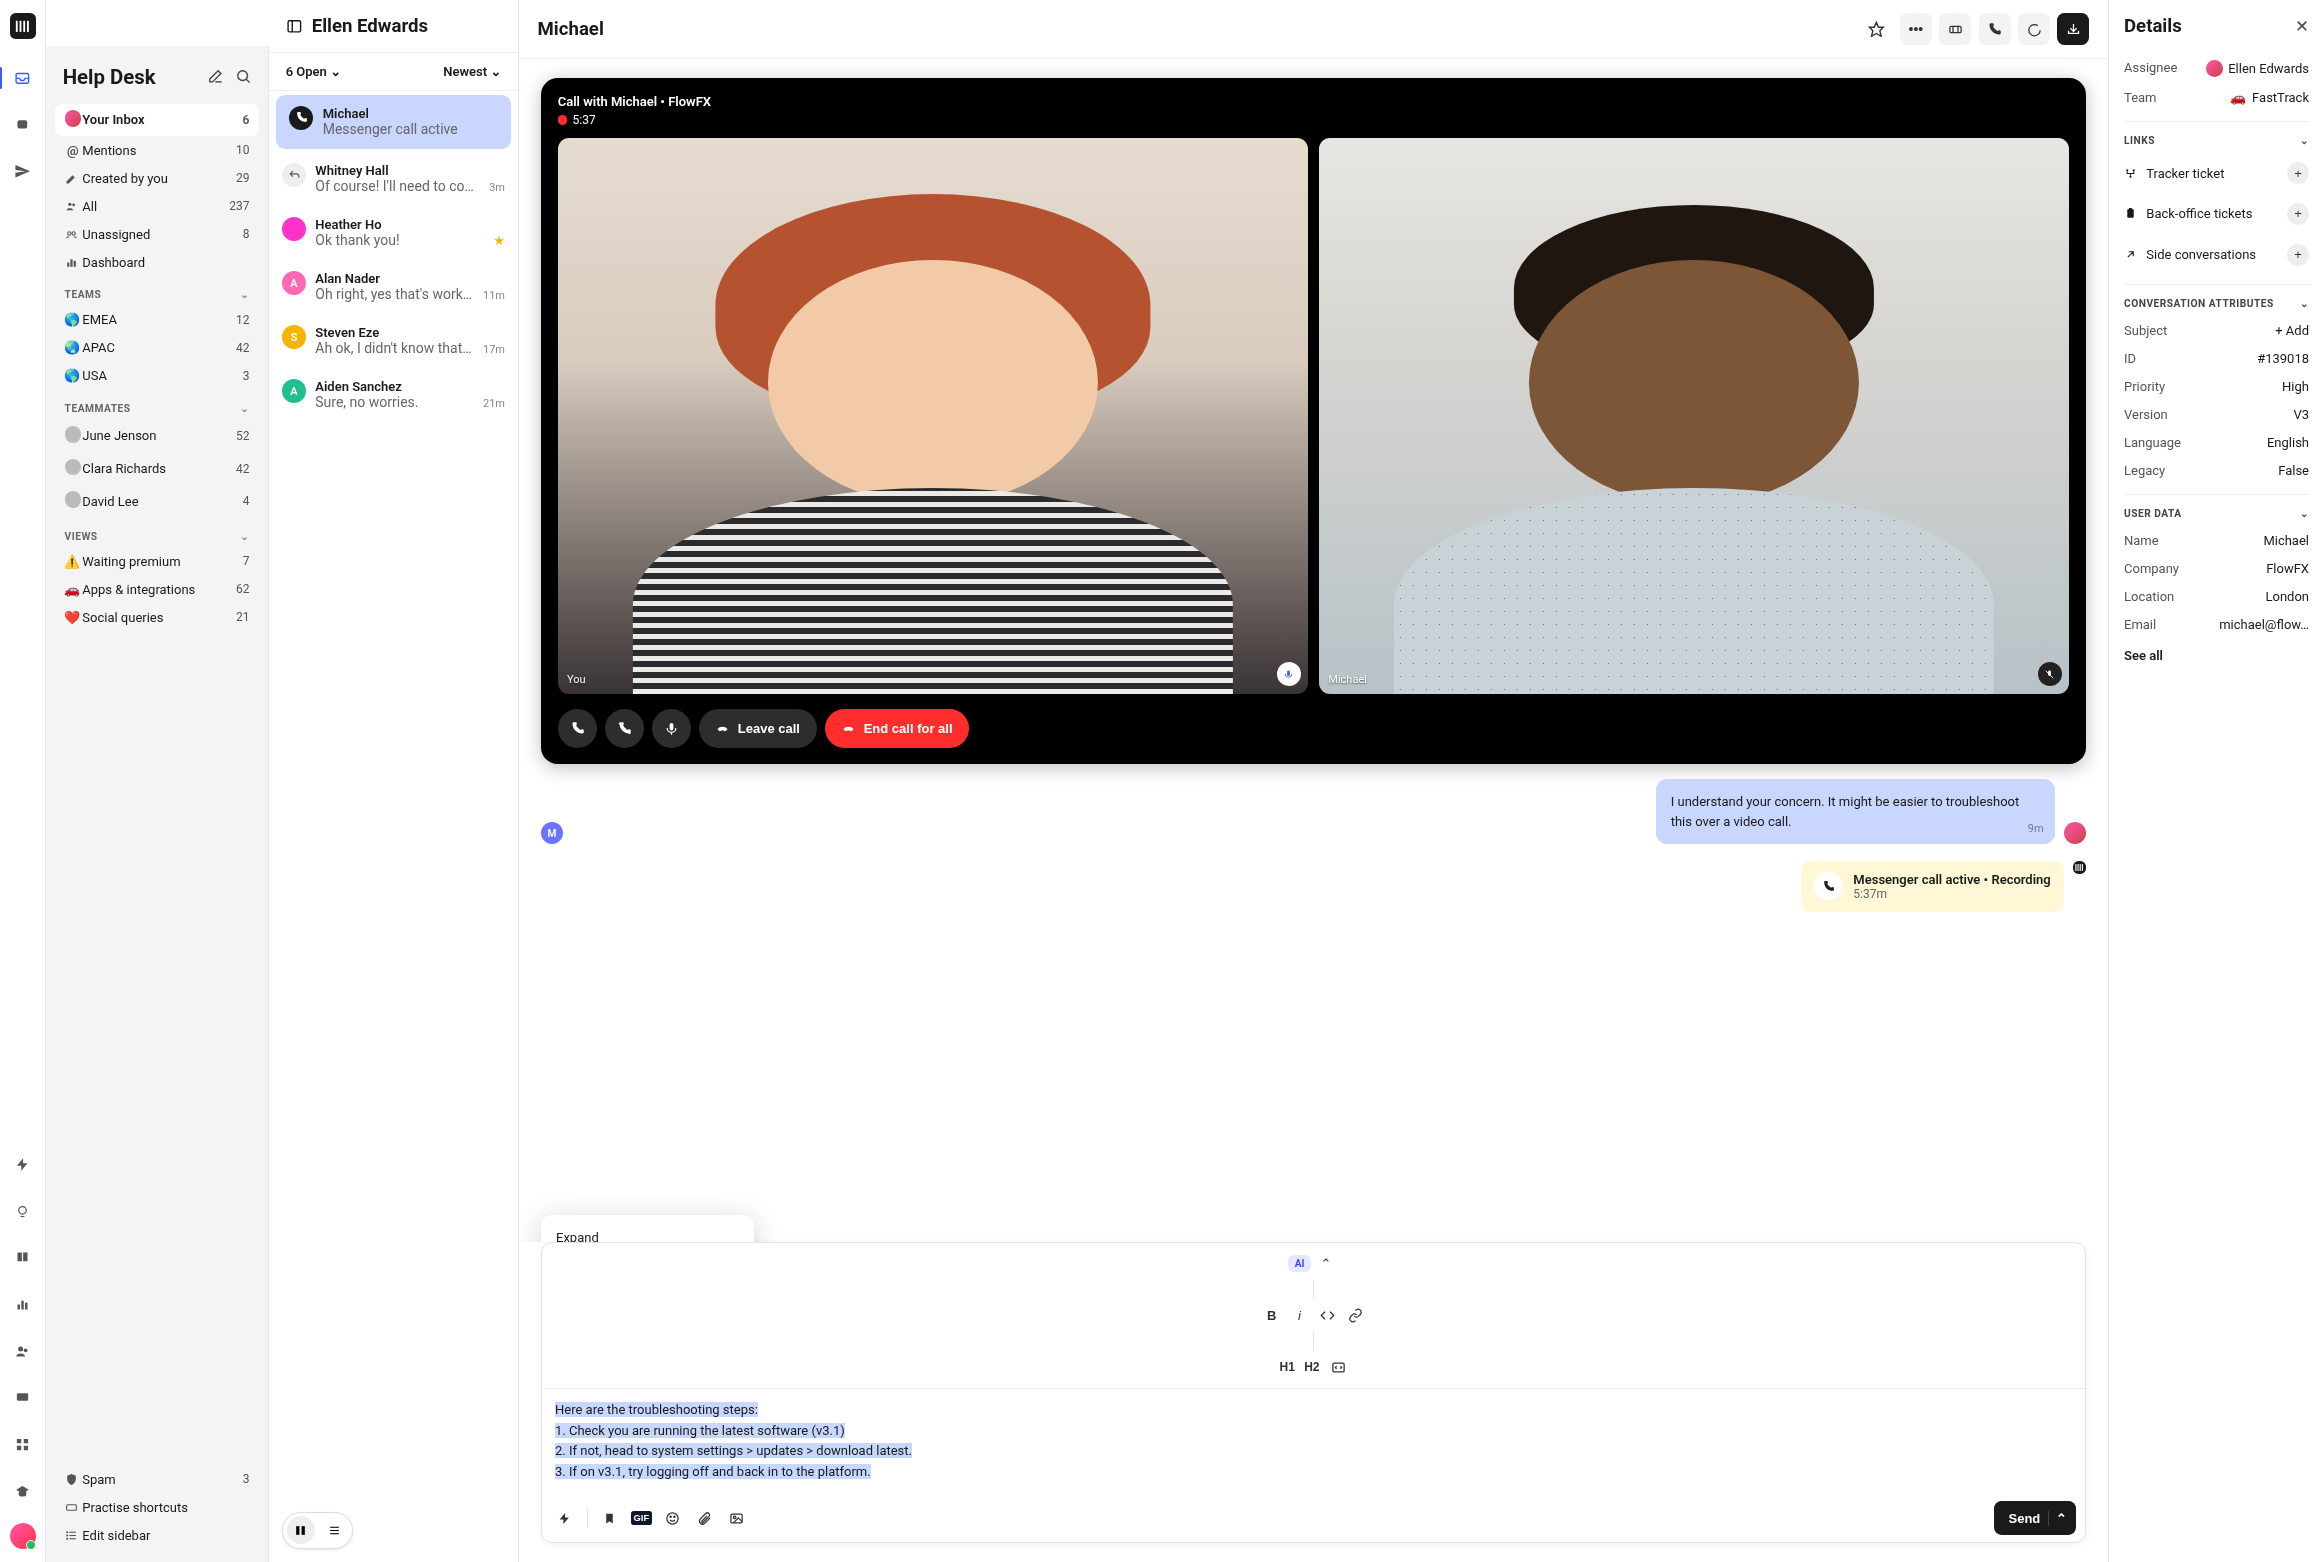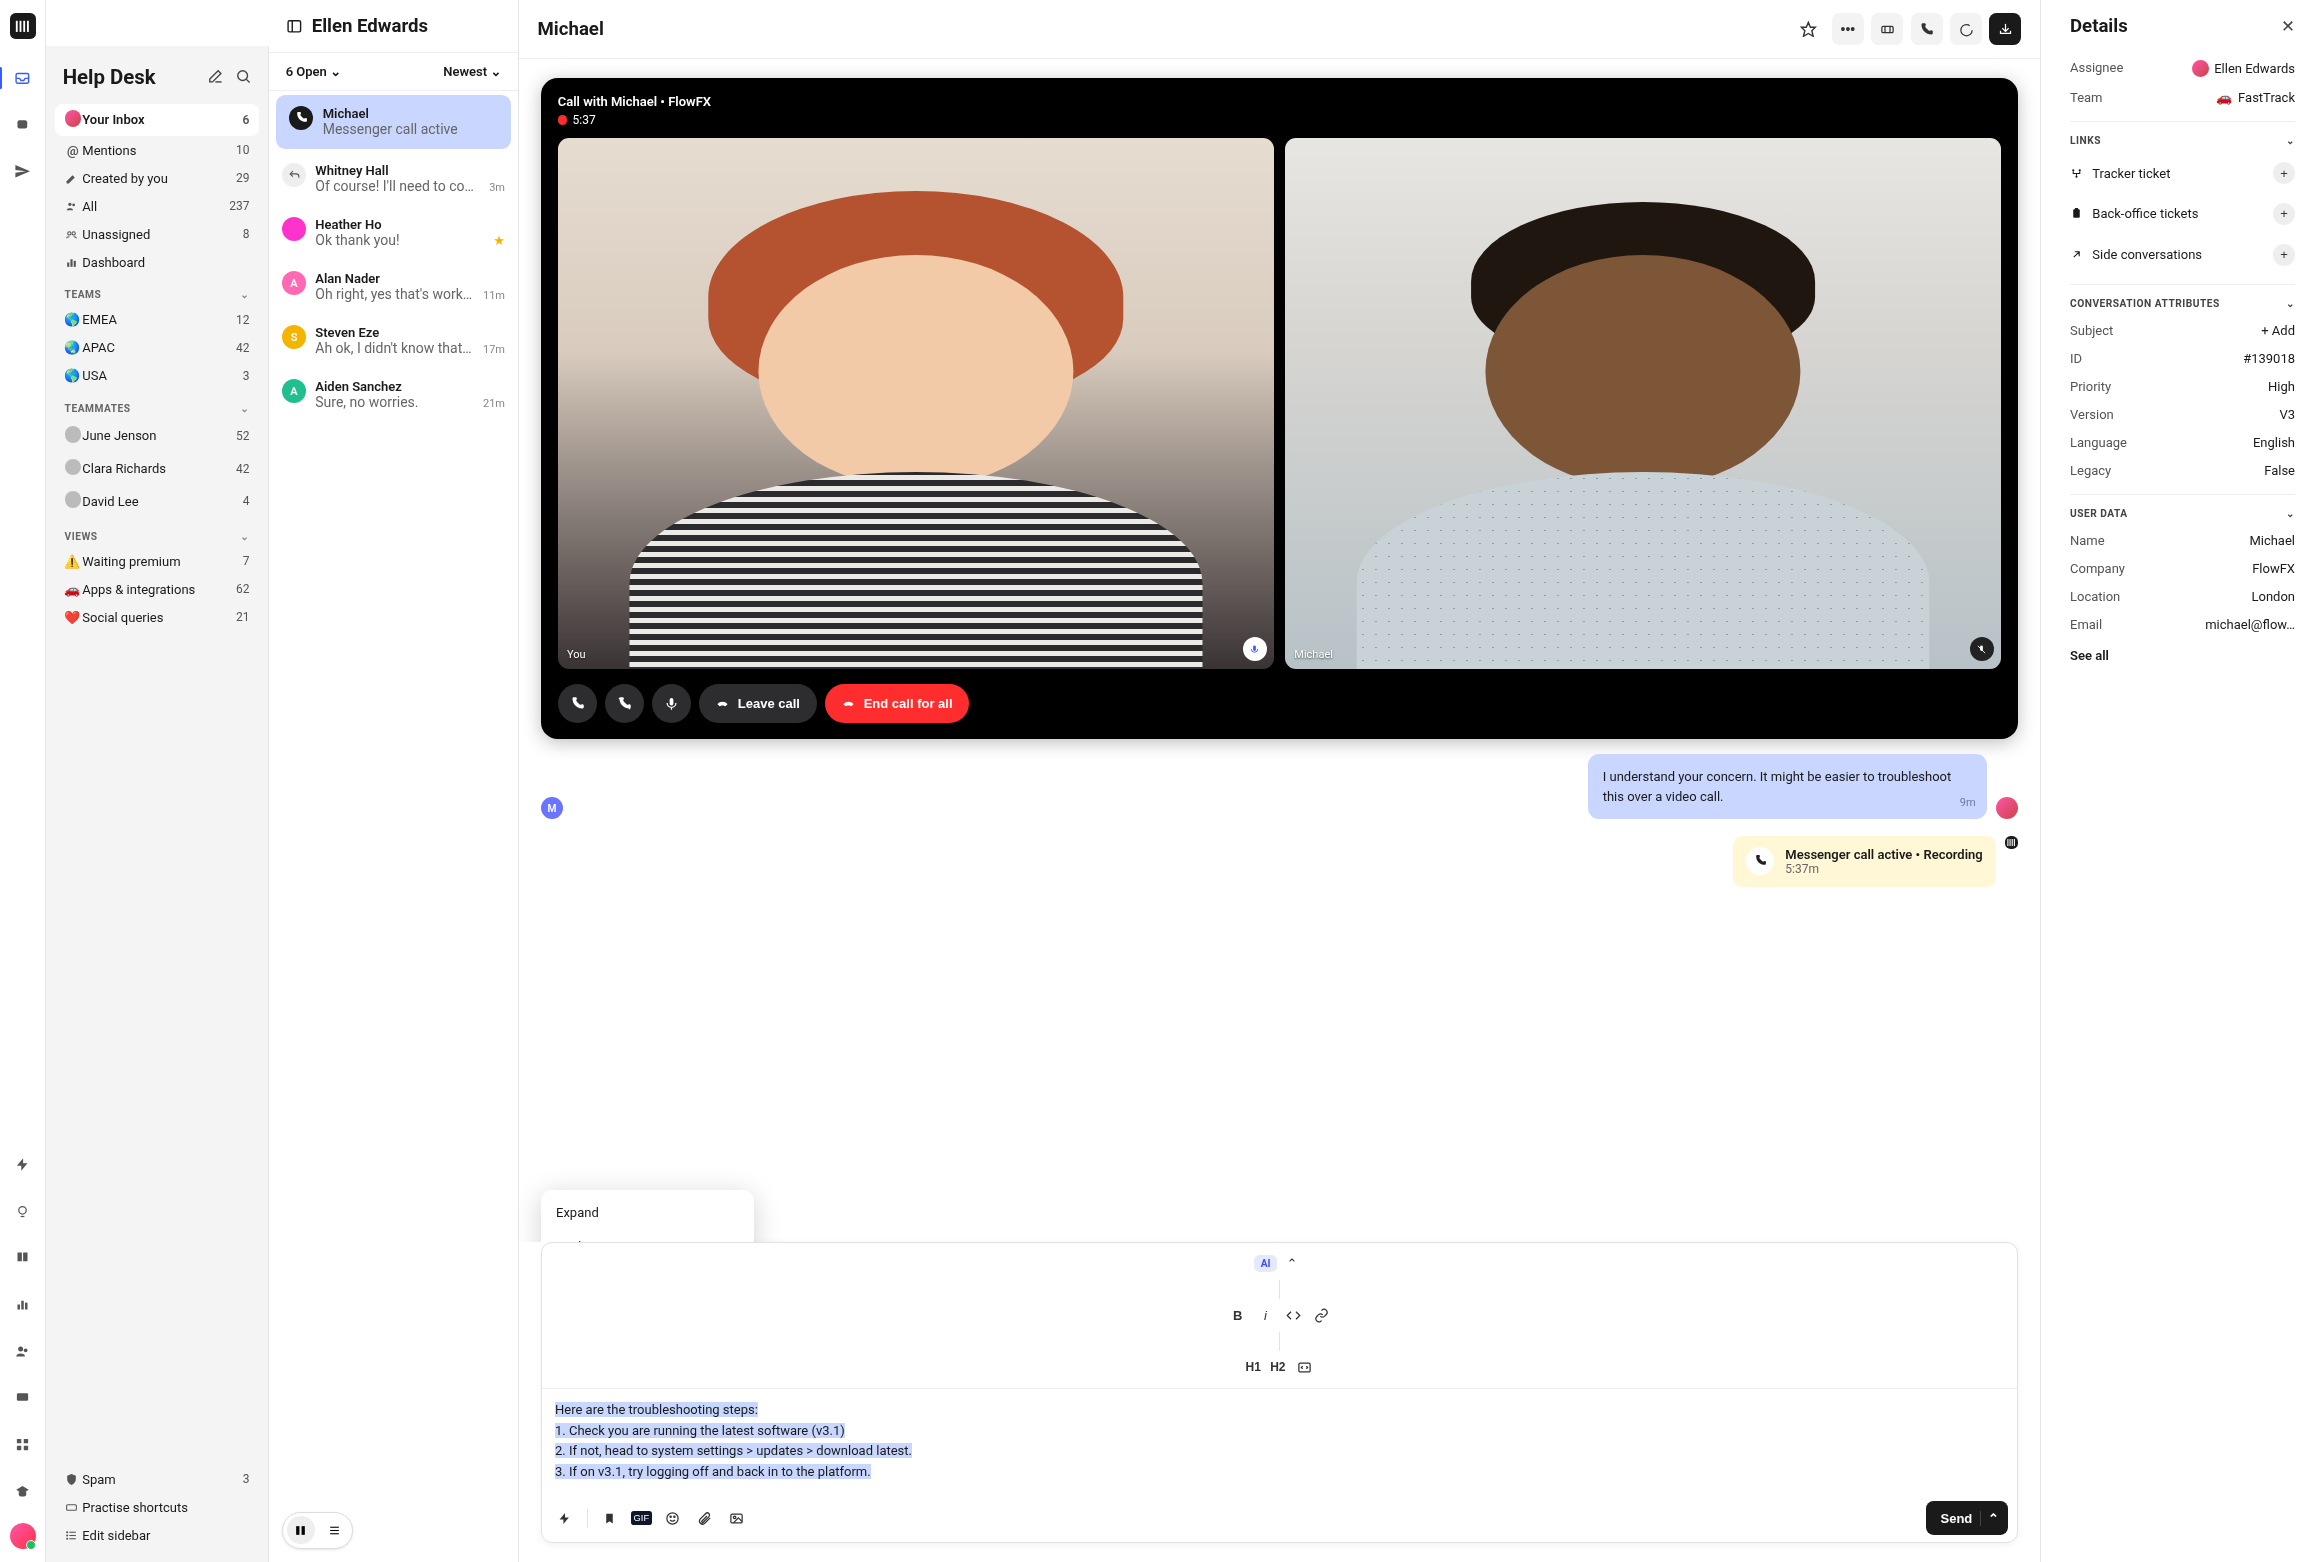--- a/index.html
+++ b/index.html
@@ -99,21 +99,21 @@
 .ai-chip { background: #e4e9ff; color: #3b4dff; border-radius: 5.6px; padding: 2.8px 6.5px; font-size: 10.2px; font-weight: 700; display: flex; align-items: center; gap: 3.7px; }
 .tb-btn { width: 26px; height: 26px; border: none; background: transparent; border-radius: 5.6px; cursor: pointer; display: flex; align-items: center; justify-content: center; font-size: 13px; color: #333; }
 .tb-btn.text { width: auto; padding: 0 3.7px; font-weight: 700; font-size: 12px; }
 .composer-text { padding: 11px 13px; font-size: 13px; line-height: 1.6; min-height: 83px; }
 .composer-text span.hl { background: #c7d7ff; }
 .composer-footer { display: flex; align-items: center; padding: 7.4px 9.3px; gap: 5.6px; }
 .composer-footer .spacer { flex: 1; }
 .send-btn { background: #1a1a1a; color: #fff; border: none; border-radius: 7.4px; padding: 9.3px 15px; font-weight: 600; font-size: 13px; cursor: pointer; display: flex; align-items: center; gap: 7.4px; }
 .send-split { width: 13px; border-left: 0.9px solid #444; padding-left: 7.4px; }
 
-.details { width: 284px; border-left: 0.9px solid #e5e5e5; padding: 15px 29px; overflow-y: auto; background: #fff; }
+.details { width: 216px; border-left: 0.9px solid #e5e5e5; padding: 15px 15px; overflow-y: auto; background: #fff; }
 .details-head { display: flex; justify-content: space-between; align-items: center; margin-bottom: 16.7px; }
 .details-title { font-size: 18.6px; font-weight: 700; }
 .det-row { display: flex; justify-content: space-between; align-items: flex-start; padding: 6.5px 0; font-size: 13px; }
 .det-row .k { color: #555; }
 .det-row .v { color: #1a1a1a; display: flex; align-items: center; gap: 5.6px; }
 .det-section-head { font-size: 10.2px; font-weight: 700; letter-spacing: 0.5px; color: #444; padding: 13px 0 7.4px; border-top: 0.9px solid #eee; margin-top: 9.3px; display: flex; justify-content: space-between; align-items: center; }
 .det-link { display: flex; justify-content: space-between; align-items: center; padding: 9.3px 0; font-size: 13px; }
 .det-link .lbl { display: flex; align-items: center; gap: 9.3px; }
 .add-btn { width: 22px; height: 22px; border-radius: 50%; background: #eee; border: none; display: flex; align-items: center; justify-content: center; cursor: pointer; font-size: 13px; color: #333; }
 .avatar-xs { width: 16.7px; height: 16.7px; border-radius: 50%; background: linear-gradient(135deg,#f5a,#c44); display: inline-block; }
@@ -687,21 +687,21 @@
               <path d="M13 2L3 14h7v8l10-12h-7z"></path>
             </svg>
           </button>
         <div class="tb-sep"></div>
         <button class="tb-btn">
             <svg width="13" height="13" viewBox="0 0 24 24" fill="currentColor">
               <path d="M6 3h12v18l-6-4-6 4z"></path>
             </svg>
           </button>
         <button class="tb-btn">
-            <span style="font-size:9.3px;font-weight:400;background:#0f172a;color:#fff;padding:1.9px 2.8px;border-radius:2.8px">GIF</span>
+            <span style="font-size:9.3px;font-weight:700;background:#0f172a;color:#fff;padding:1.9px 2.8px;border-radius:2.8px">GIF</span>
           </button>
         <button class="tb-btn">
             <svg width="15" height="15" viewBox="0 0 24 24" fill="none" stroke="currentColor" stroke-width="2">
               <circle cx="12" cy="12" r="9"></circle>
               <path d="M8 14s1.5 2 4 2 4-2 4-2"></path>
               <circle cx="9" cy="9" r="1" fill="currentColor"></circle>
               <circle cx="15" cy="9" r="1" fill="currentColor"></circle>
             </svg>
           </button>
         <button class="tb-btn">

